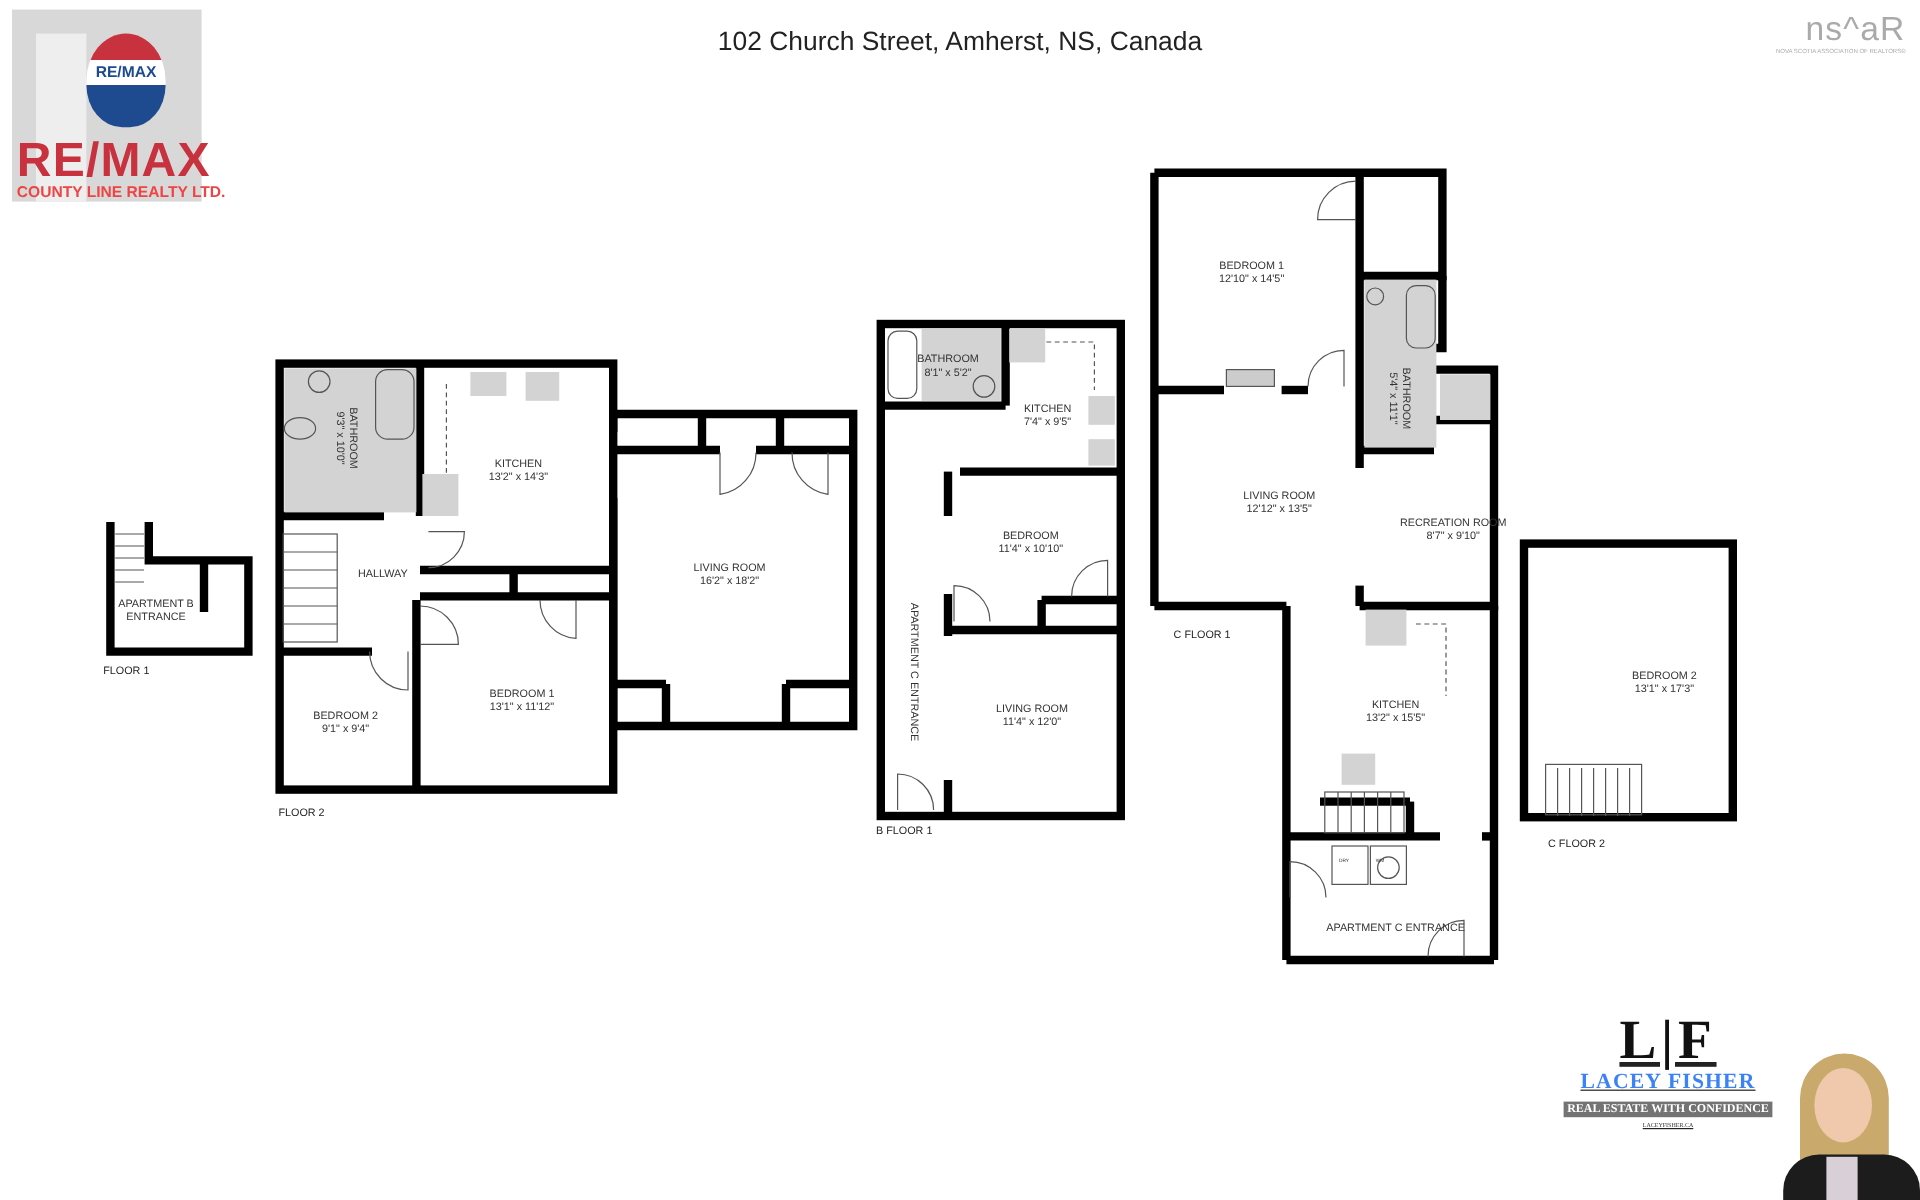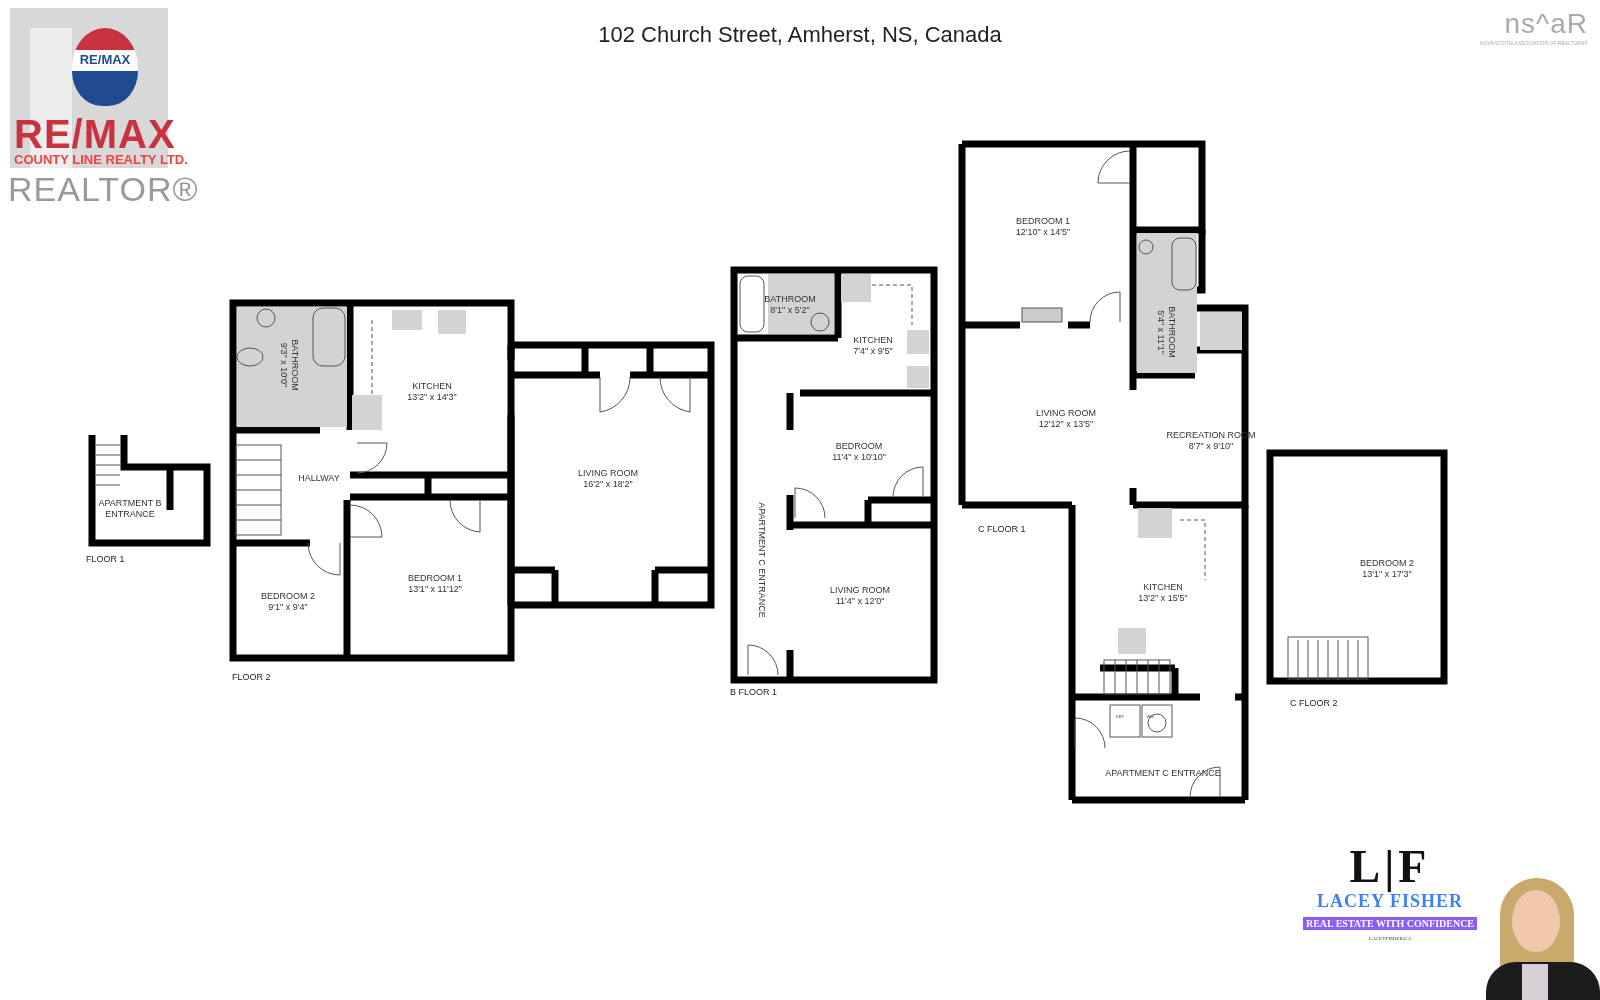--- a/index.html
+++ b/index.html
@@ -12,44 +12,43 @@
   .balloon-txt{position:absolute;left:72px;top:52px;width:66px;text-align:center;font:bold 13px "Liberation Sans",sans-serif;color:#1e4a8f;}
   .remax-word{position:absolute;left:14px;top:112px;font:bold 40px "Liberation Sans",sans-serif;color:#c8313e;letter-spacing:1px;}
   .remax-sub{position:absolute;left:14px;top:152px;font:bold 13px "Liberation Sans",sans-serif;color:#ef4444;}
   .realtor{position:absolute;left:8px;top:170px;font:34px "Liberation Sans",sans-serif;color:#9a9a9a;letter-spacing:1px;}
   .nsar{position:absolute;left:1478px;top:8px;width:110px;text-align:right;color:#aaa;}
   .nsar .big{font:28px "Liberation Sans",sans-serif;letter-spacing:1px;}
   .nsar .small{font:5px "Liberation Sans",sans-serif;}
   svg.plan{position:absolute;left:0;top:0;}
   .lbl{font-family:"Liberation Sans",sans-serif;font-size:9px;fill:#333;text-anchor:middle;}
   .flr{font-family:"Liberation Sans",sans-serif;font-size:9px;fill:#222;}
-  .lf{position:absolute;left:1290px;top:840px;width:200px;text-align:center;}
+  .lf{position:absolute;left:1290px;top:840px;width:200px;text-align:center;text-decoration:underline;}
   .lf .mono{font:bold 46px "Liberation Serif",serif;color:#111;letter-spacing:4px;}
   .lf .name{font:bold 18px "Liberation Serif",serif;color:#3b82f6;letter-spacing:1px;margin-top:-2px;}
-  .lf .tag{display:inline-block;background:#8b5cf6;color:#fff;font:bold 10px "Liberation Serif",serif;padding:1px 3px;}
+  .lf .tag{display:inline-block;background:#737373;color:#fff;font:bold 10px "Liberation Serif",serif;padding:1px 3px;}
   .lf .site{font:5px "Liberation Serif",serif;color:#333;margin-top:5px;}
   .photo{position:absolute;left:1478px;top:872px;width:122px;height:128px;overflow:hidden;}
   .photo .hair{position:absolute;left:22px;top:6px;width:74px;height:122px;border-radius:40px 40px 10px 10px;background:#c9a96c;}
   .photo .face{position:absolute;left:34px;top:18px;width:48px;height:62px;border-radius:50%;background:#f0c9ac;}
   .photo .body{position:absolute;left:8px;top:90px;width:114px;height:60px;border-radius:30px 30px 0 0;background:#1c1c1c;}
   .photo .shirt{position:absolute;left:44px;top:92px;width:26px;height:40px;background:#d8d0d6;}
 </style>
 </head>
 <body>
 
 <div class="title">102 Church Street, Amherst, NS, Canada</div>
 
 <div class="logo-remax">
   <div class="bg"></div>
   <div class="bg2"></div>
   <div class="balloon"></div>
   <div class="balloon-txt">RE/MAX</div>
   <div class="remax-word">RE/MAX</div>
   <div class="remax-sub">COUNTY LINE REALTY LTD.</div>
-  <div class="realtor">REALTOR®</div>
 </div>
 
 <div class="nsar">
   <div class="big">ns^aR</div>
   <div class="small">NOVA SCOTIA ASSOCIATION OF REALTORS®</div>
 </div>
 
 <svg class="plan" width="1600" height="1000">
   <g fill="none" stroke="#000" stroke-width="7">
 

